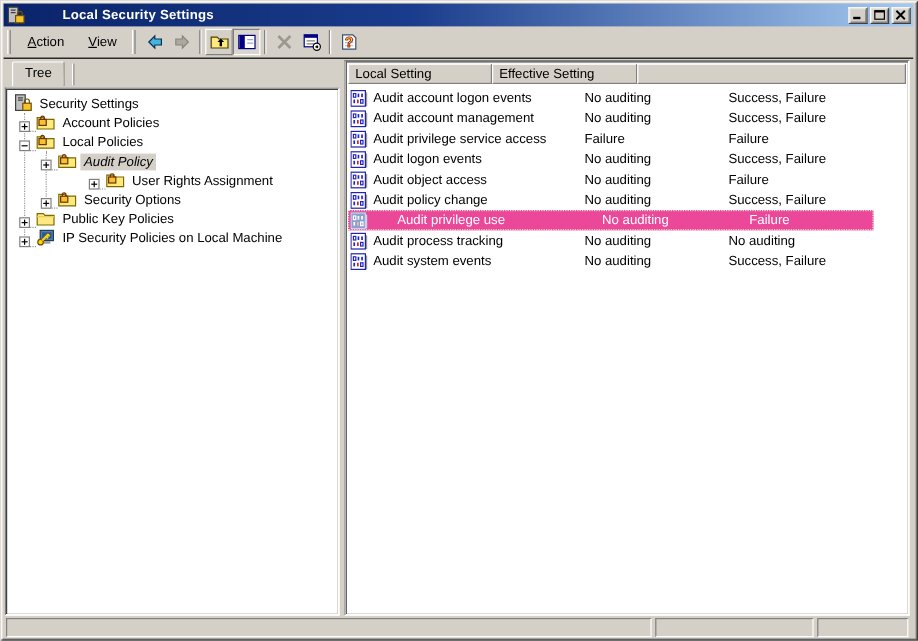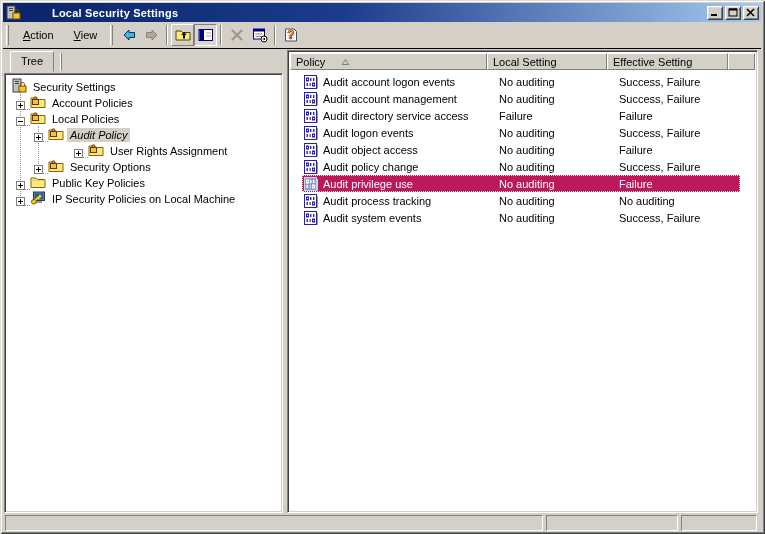--- a/index.html
+++ b/index.html
@@ -79,26 +79,26 @@
     box-shadow: inset 1px 1px 0 #404040, inset -1px -1px 0 #D4D0C8;
   }
   .list-content { position:absolute; inset:2px; overflow:hidden; background:#fff; }
   .lv-header { display:flex; height:17px; }
   .hdr { background:#D4D0C8; border:1px solid; border-color:#fff #808080 #808080 #fff;
     padding:1px 0 0 5px; display:flex; align-items:center; white-space:nowrap; }
   .hdr.c1 { width:197px; } .hdr.c2 { width:120px; } .hdr.c3 { width:121px; }
   .hdr.fill { flex:1; }
   .sort-icon { margin-left:16px; display:inline-flex; }
 
-  .lv-rows { padding-top:3px;margin-left:12px; }
+  .lv-rows { padding-top:3px; }
   .lv-row { display:flex; align-items:center; height:17px; width:438px; }
   .lv-row .p-icon { width:16px; height:16px; flex:none; margin:0 3px 0 2px; }
   .cell { white-space:nowrap; overflow:hidden; }
   .cell.c1 { width:176px; } .cell.c2 { width:120px; } .cell.c3 { width:121px; }
-  .lv-row.sel { background:#be185d; color:#fff; outline:1px dotted #E8E8D8; outline-offset:-1px; }
+  .lv-row.sel { background:#ec4899; color:#fff; outline:1px dotted #E8E8D8; outline-offset:-1px;gap:20px; }
 
   
   .statusbar { position:absolute; left:0; right:0; top:515px; height:16px; }
   .status-pane { position:absolute; top:0; height:16px; background:#D4D0C8;
     border:1px solid; border-color:#808080 #fff #fff #808080; padding:1px 4px; }
   .sp1 { left:5px; width:538px; } .sp2 { left:546px; width:132px; } .sp3 { left:681px; width:76px; }
 </style>
 </head>
 <body>
 
@@ -332,28 +332,20 @@
           </svg>
         </span>
         <span class="tree-label">IP Security Policies on Local Machine</span>
       </div>
     </div>
   </div>
 
   <div class="list-box">
     <div class="list-content">
       <div class="lv-header">
-        <span class="hdr c1">
-          <span>Policy</span>
-          <span class="sort-icon">
-            <svg width="9" height="8" viewBox="0 0 9 8">
-                <path d="M4.5 1.5 L7.8 6.5 H1.2 Z" fill="#D4D0C8" stroke="#808080"></path>
-              </svg>
-          </span>
-        </span>
         <span class="hdr c2">
           <span>Local Setting</span>
         </span>
         <span class="hdr c3">
           <span>Effective Setting</span>
         </span>
         <span class="hdr fill"></span>
       </div>
 
       <div class="lv-rows">
@@ -400,21 +392,21 @@
                 <rect x="0.5" y="1.5" width="12" height="13" fill="#fff" stroke="#2222AA"></rect>
                 <line x1="13.5" y1="3" x2="13.5" y2="14.5" stroke="#9C9890"></line>
                 <rect x="2.5" y="4" width="2" height="3" fill="none" stroke="#2222CC"></rect>
                 <rect x="6" y="4" width="1.4" height="3" fill="#2222CC"></rect>
                 <rect x="9" y="4" width="1.4" height="3" fill="#2222CC"></rect>
                 <rect x="2.5" y="9" width="1.4" height="3" fill="#2222CC"></rect>
                 <rect x="5.5" y="9" width="1.4" height="3" fill="#CC2222"></rect>
                 <rect x="8.5" y="9" width="2" height="3" fill="none" stroke="#2222CC"></rect>
               </svg>
           </span>
-          <span class="cell c1">Audit directory service access</span>
+          <span class="cell c1">Audit privilege service access</span>
           <span class="cell c2">Failure</span>
           <span class="cell c3">Failure</span>
         </div>
 
         <div class="lv-row">
           <span class="p-icon">
             <svg width="16" height="16" viewBox="0 0 16 16">
                 <rect x="0.5" y="1.5" width="12" height="13" fill="#fff" stroke="#2222AA"></rect>
                 <line x1="13.5" y1="3" x2="13.5" y2="14.5" stroke="#9C9890"></line>
                 <rect x="2.5" y="4" width="2" height="3" fill="none" stroke="#2222CC"></rect>

